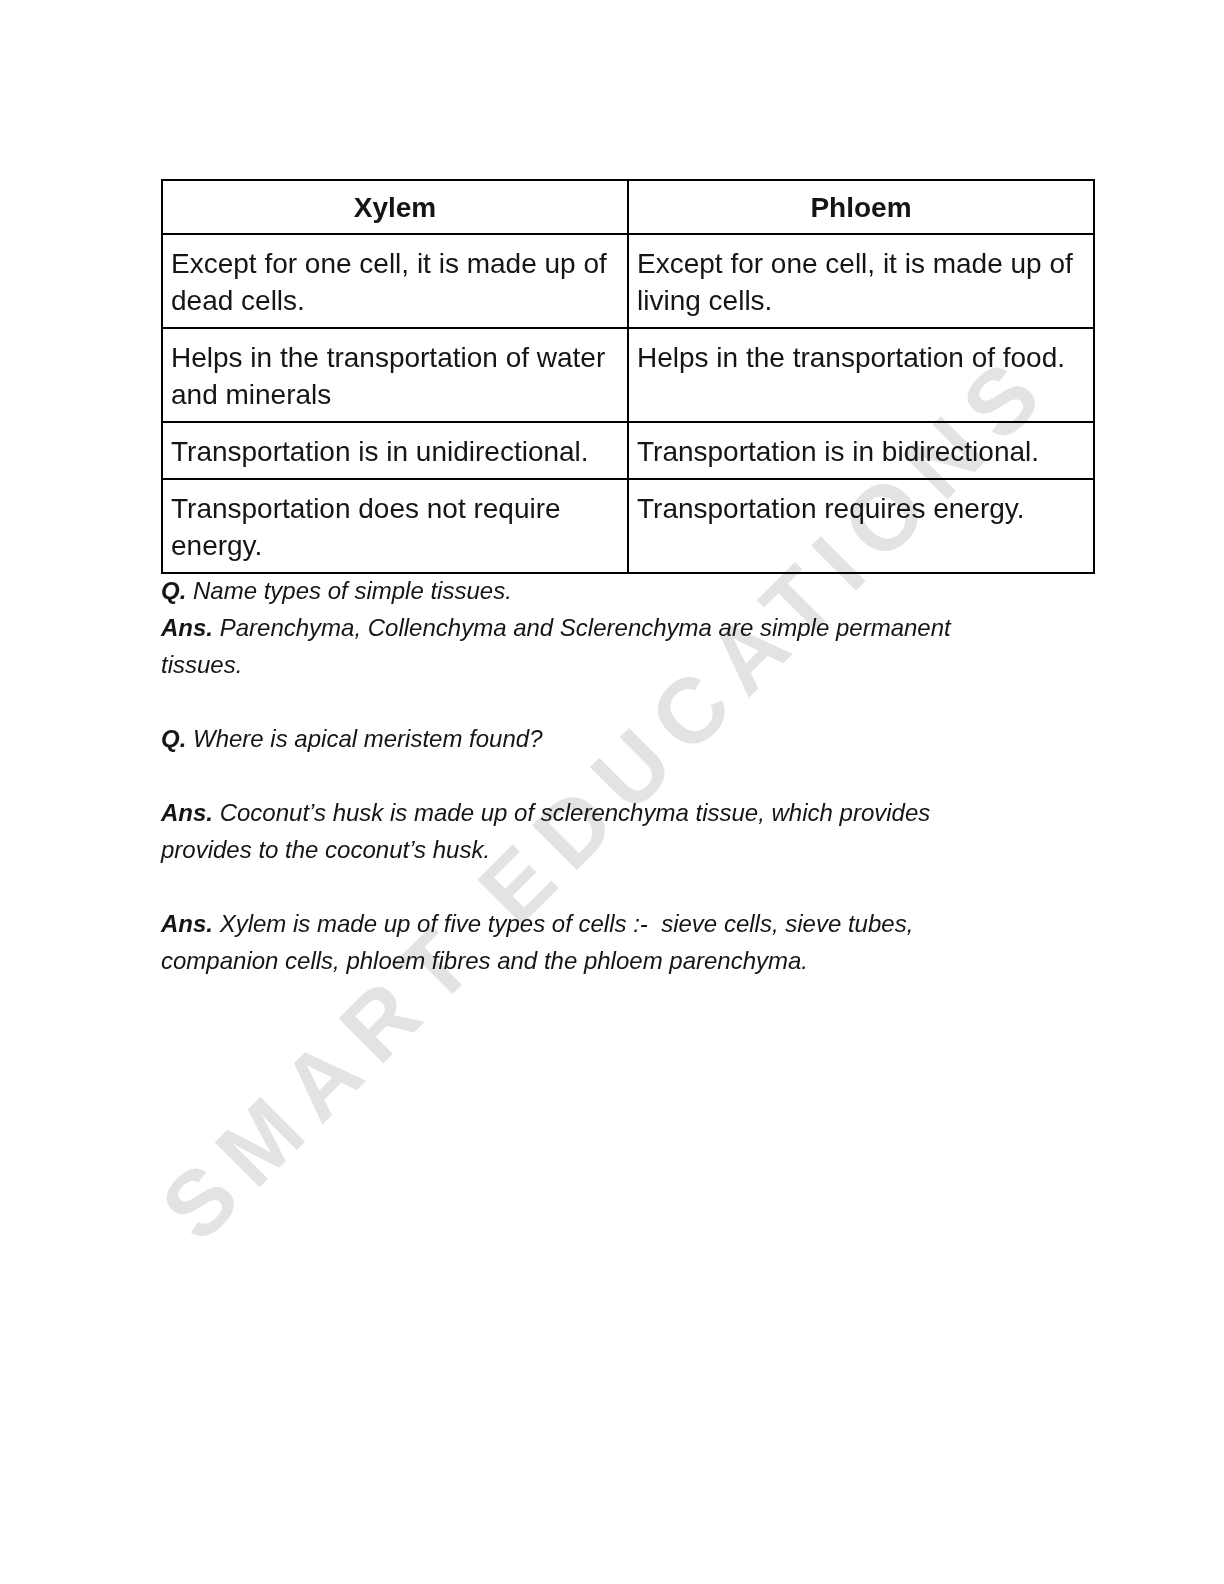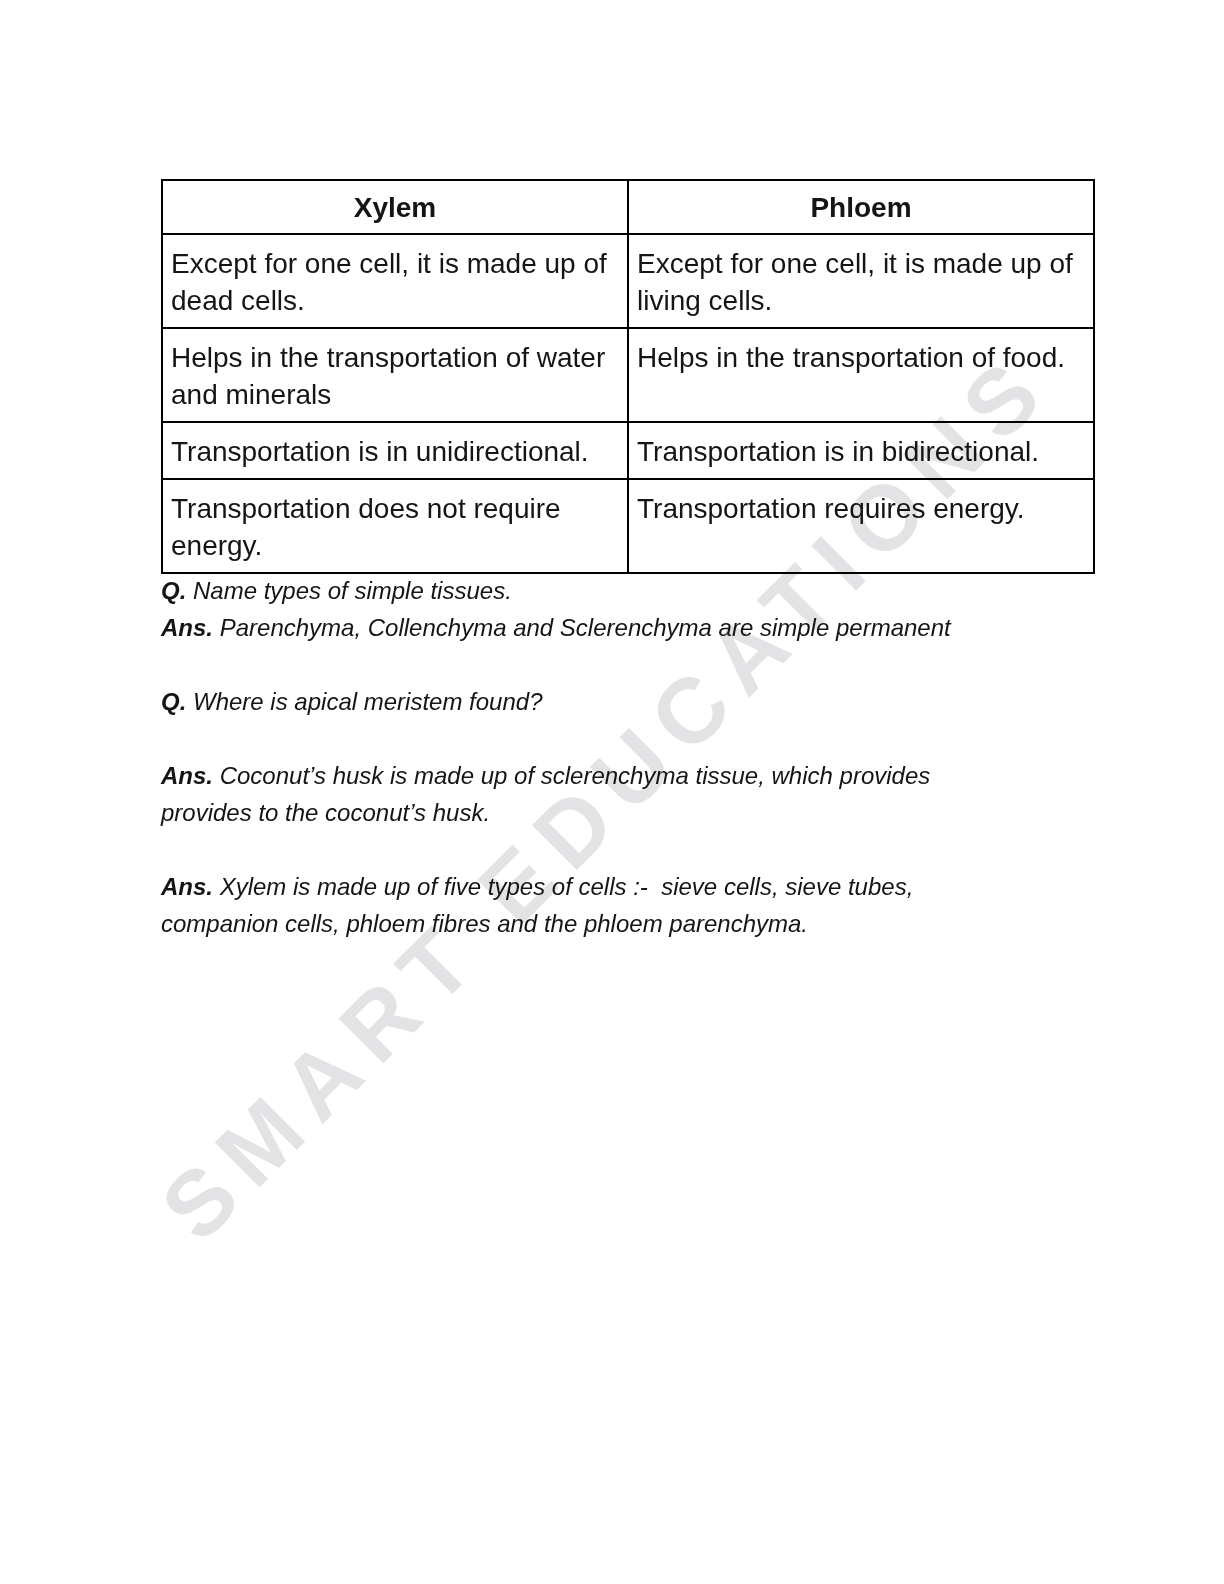--- a/index.html
+++ b/index.html
@@ -130,20 +130,21 @@
           </td>
         </tr>
       </tbody>
     </table>
 
     <div class="qa">
 
       <div class="qa-block">
         <div class="qa-line"><span class="lbl">Q.</span><span> Name types of simple tissues.</span></div>
         <div class="qa-line"><span class="lbl">Ans.</span><span> Parenchyma, Collenchyma and Sclerenchyma are simple permanent</span></div>
+        <div class="qa-line"><span>tissues.</span></div>
       </div>
 
       <div class="qa-block">
         <div class="qa-line"><span class="lbl">Q.</span><span> Where is apical meristem found?</span></div>
       </div>
 
       <div class="qa-block">
         <div class="qa-line"><span class="lbl">Ans.</span><span> Coconut’s husk is made up of sclerenchyma tissue, which provides</span></div>
         <div class="qa-line"><span>provides to the coconut’s husk.</span></div>
       </div>

